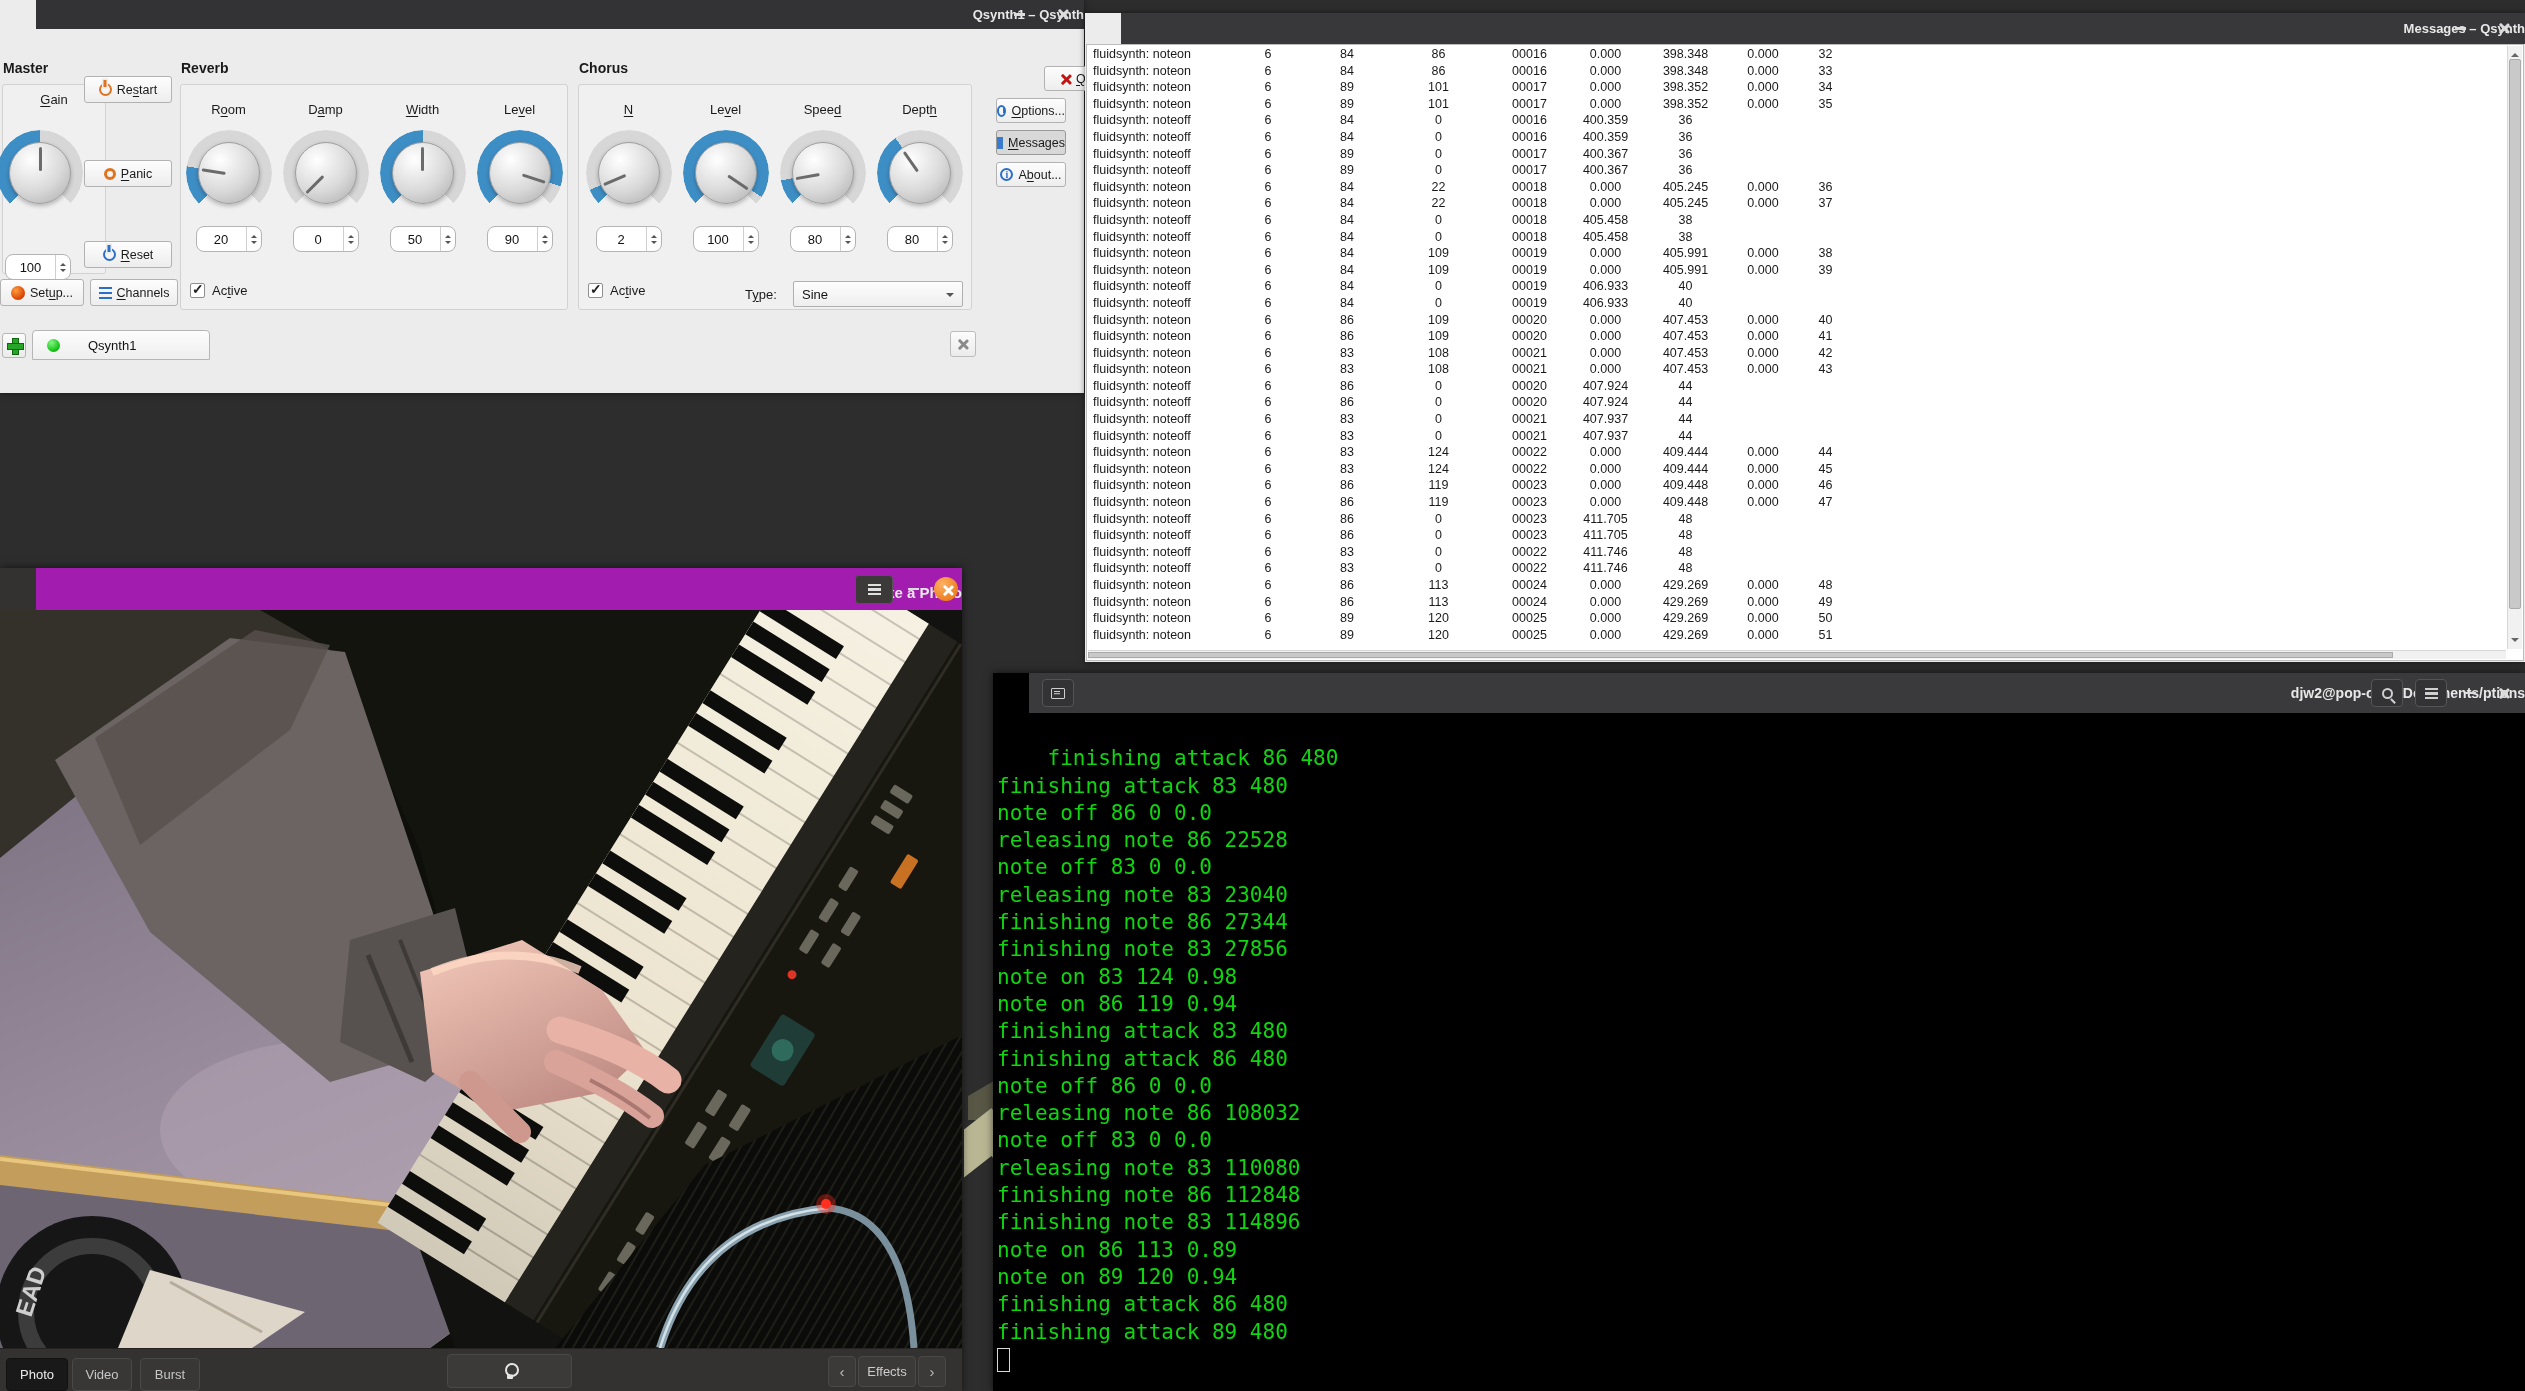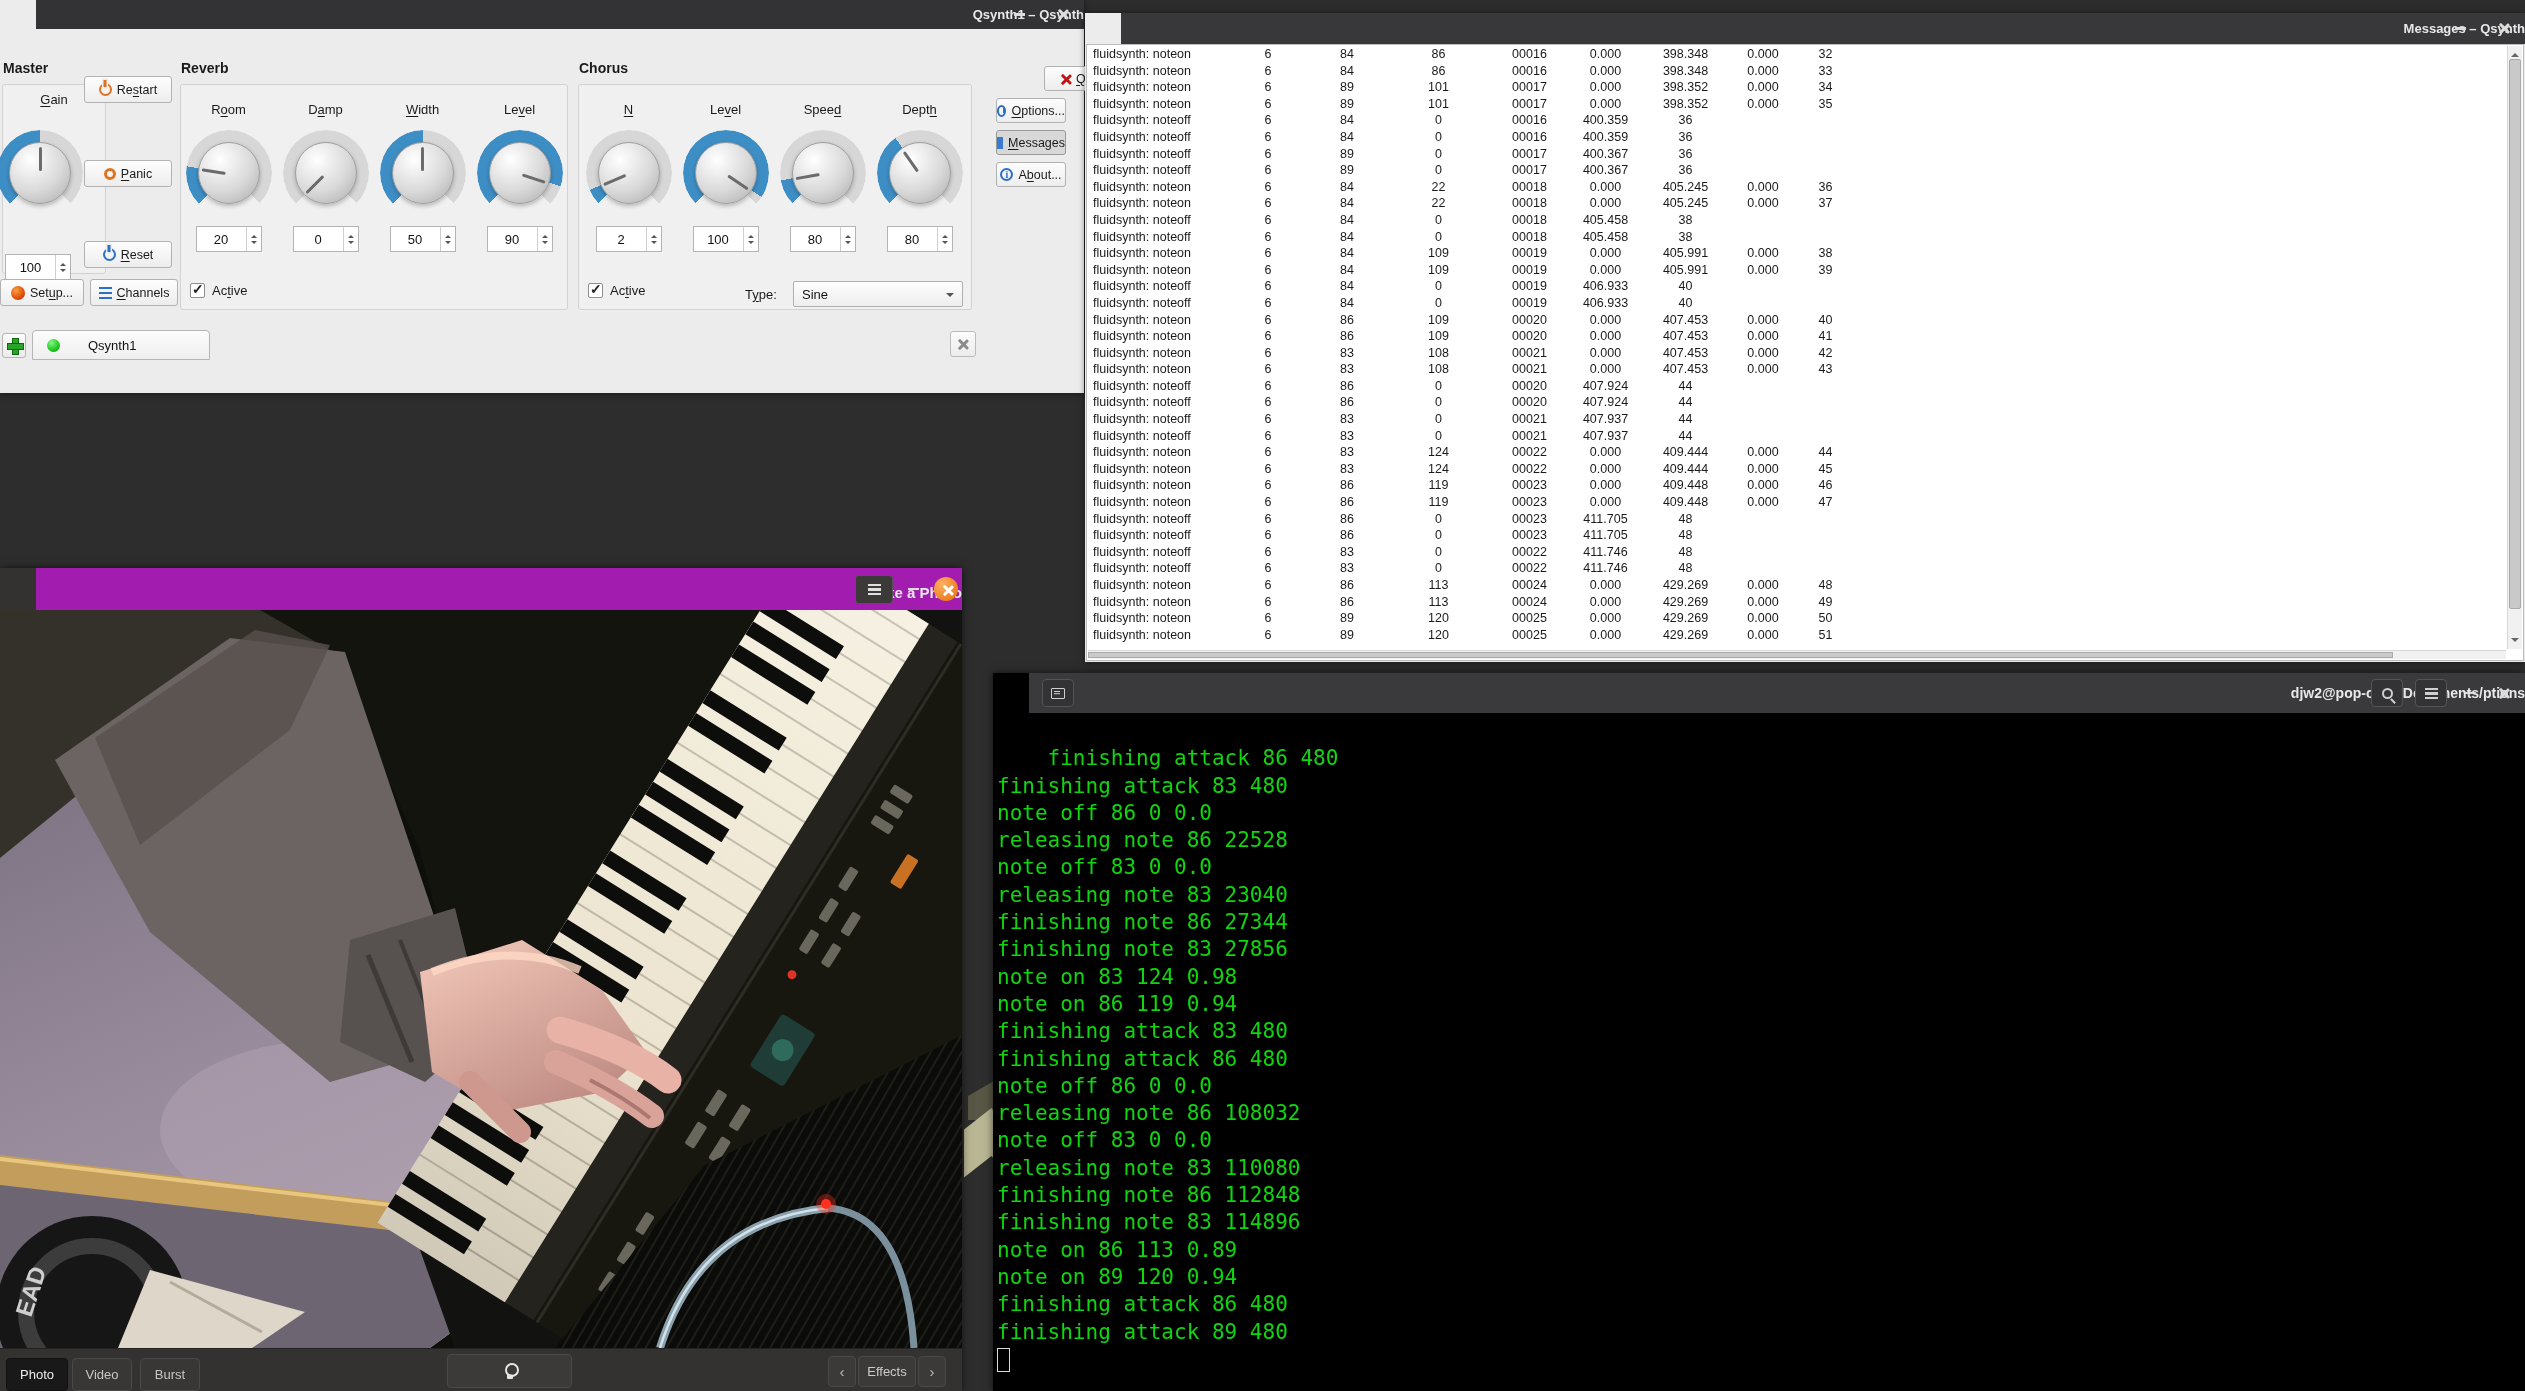--- a/index.html
+++ b/index.html
@@ -27,21 +27,21 @@
   .knob { position:relative; width:86px; height:86px; margin-top:8px; }
   .knob-ring { position:absolute; inset:0; border-radius:50%;
      background:conic-gradient(from 225deg, #3e8ec6 0deg var(--a,135deg), #d7d7d7 var(--a,135deg) 270deg, transparent 270deg 360deg);
      -webkit-mask:radial-gradient(closest-side, transparent 69%, #000 70%);
              mask:radial-gradient(closest-side, transparent 69%, #000 70%); }
   .knob-ball { position:absolute; left:50%; top:50%; width:62px; height:62px; margin:-31px 0 0 -31px; border-radius:50%;
      background:radial-gradient(circle at 35% 28%, #ffffff, #d9d9d9 55%, #ababab 100%);
      border:1px solid #9e9e9e; box-shadow:0 2px 4px rgba(0,0,0,.25); }
   .knob-ptr { position:absolute; left:50%; top:4px; width:3px; height:24px; margin-left:-1.5px; background:#6b6b6b; border-radius:2px;
      transform-origin:1.5px 27px; transform:rotate(var(--angle,0deg)); }
-  .spinbox { margin-top:10px; width:66px; height:26px; background:#fff; border:1px solid #b4b4b4; border-radius:0; display:flex; align-items:center; position:relative; }
+  .spinbox { margin-top:10px; width:66px; height:26px; background:#fff; border:1px solid #b4b4b4; border-radius:8px; display:flex; align-items:center; position:relative; }
   .spin-val { flex:1; text-align:center; font-size:13px; color:#111; }
   .spin-arrows { width:15px; height:100%; border-left:1px solid #cfcfcf; display:flex; flex-direction:column; align-items:center; justify-content:center; gap:3px; cursor:pointer; }
   .spin-arrows i { width:0; height:0; border:3.5px solid transparent; }
   .spin-arrows i.up { border-bottom-color:#555; margin-top:-2px; }
   .spin-arrows i.dn { border-top-color:#555; margin-bottom:-2px; }
   .checkline { position:absolute; display:flex; align-items:center; gap:7px; font-size:13px; color:#1a1a1a; cursor:pointer; }
   .cbox { width:15px; height:15px; background:#fff; border:1px solid #8f8f8f; border-radius:2px; position:relative; }
   .cbox::after { content:"✓"; position:absolute; left:1px; top:-3px; font-size:14px; font-weight:bold; color:#222; }
   .combo { position:absolute; height:26px; background:linear-gradient(#fdfdfd,#eeeeee); border:1px solid #b0b0b0; border-radius:2px; display:flex; align-items:center; padding:0 8px; font-size:13px; color:#111; cursor:pointer; }
   .combo .arr { position:absolute; right:8px; width:0; height:0; border:4.5px solid transparent; border-top-color:#555; top:11px; }

